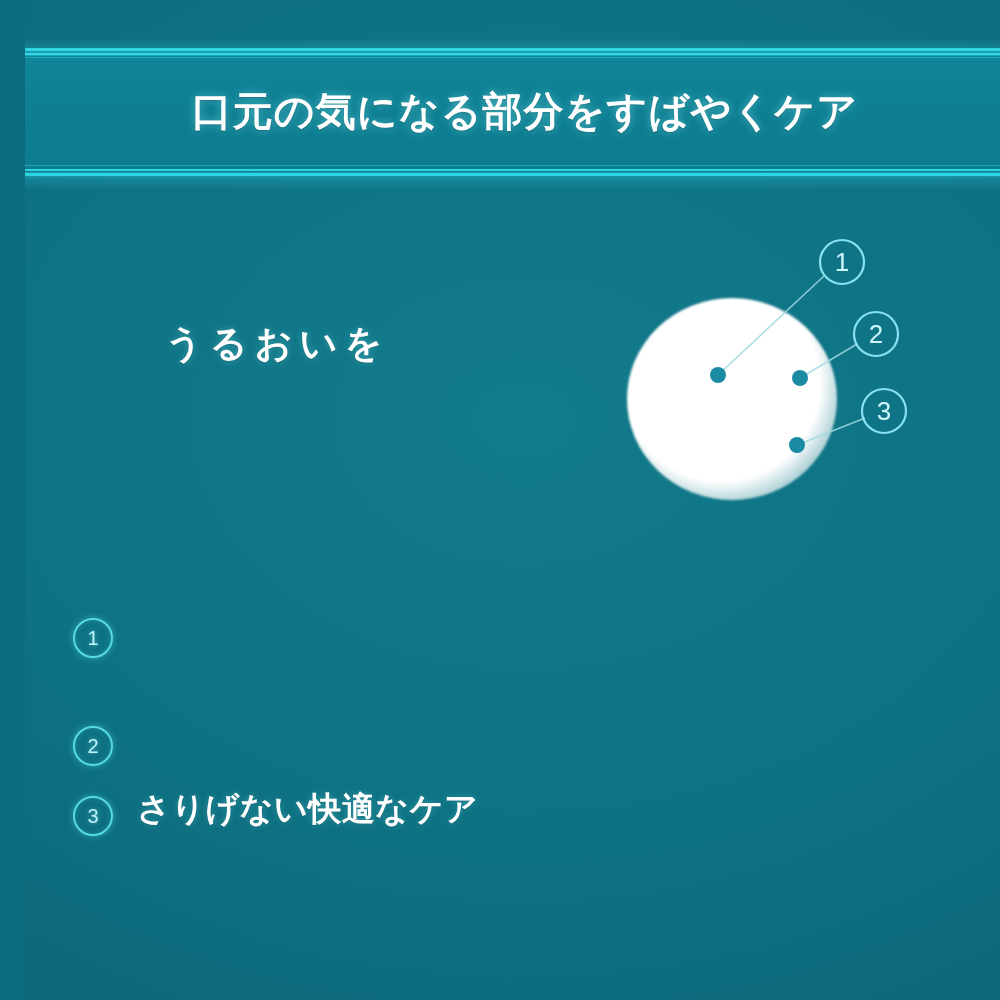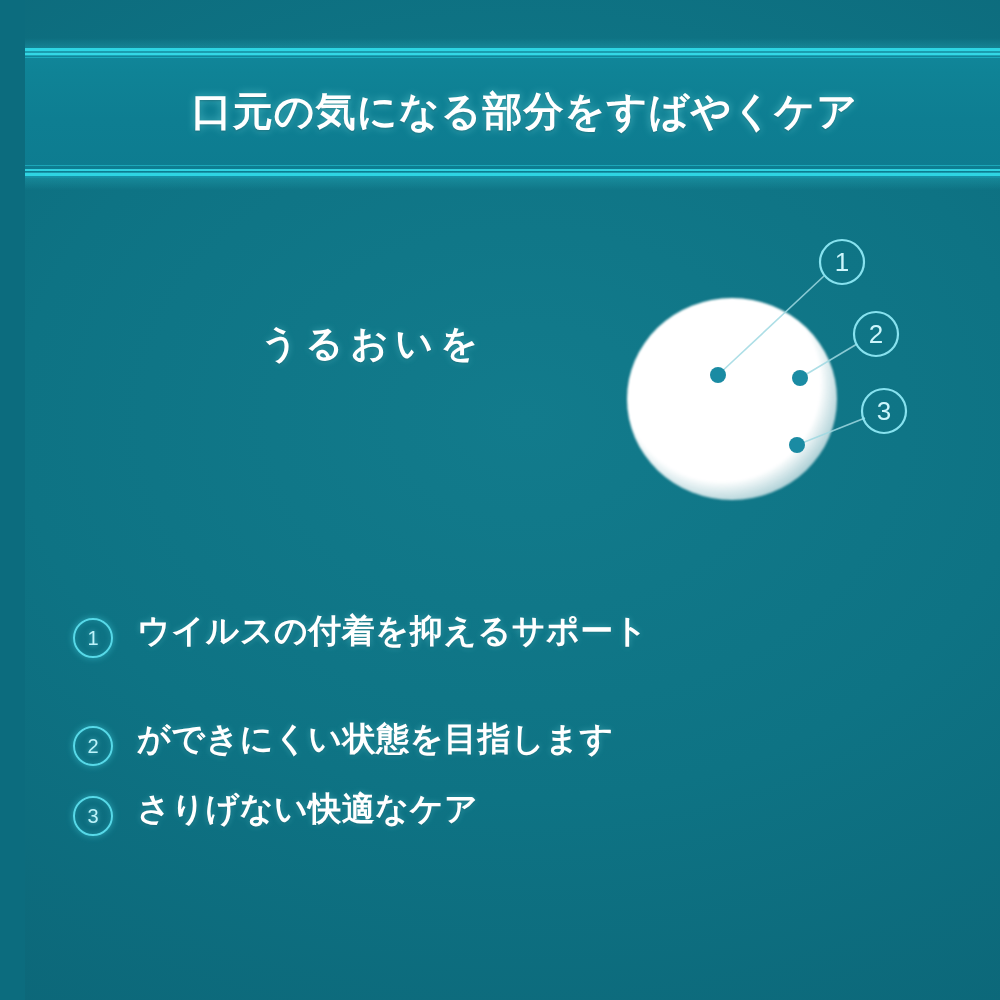--- a/index.html
+++ b/index.html
@@ -36,21 +36,21 @@
     background:linear-gradient(0deg,rgba(60,230,245,0) 0%,rgba(60,230,245,.28) 100%);
   }
   .band-title{
     position:absolute;left:0;top:84px;width:1000px;text-align:center;
     color:#ffffff;font-size:40px;font-weight:bold;letter-spacing:1px;
     text-shadow:0 0 8px rgba(150,255,255,.45),0 1px 2px rgba(0,0,0,.25);
     white-space:nowrap;
   }
   
   .lead{
-    position:absolute;left:140px;top:318px;width:320px;text-align:right;
+    position:absolute;left:140px;top:318px;width:320px;text-align:left;
     color:#ffffff;font-size:37px;font-weight:bold;line-height:1.42;
     letter-spacing:7px;
     text-shadow:0 0 7px rgba(140,250,255,.35),0 1px 2px rgba(0,0,0,.2);
   }
   .lead .l2{display:block;letter-spacing:7px;}
   
   .diagram{position:absolute;left:560px;top:210px;width:420px;height:310px;}
   .diagram svg{position:absolute;left:0;top:0;}
   .blob-glow{
     position:absolute;left:42px;top:88px;width:210px;height:202px;
@@ -126,29 +126,25 @@
       <text x="257" y="61" text-anchor="middle" font-family="Liberation Sans, sans-serif" font-size="26" fill="#cdf6fc">1</text>
       <text x="291" y="133" text-anchor="middle" font-family="Liberation Sans, sans-serif" font-size="26" fill="#cdf6fc">2</text>
       <text x="299" y="210" text-anchor="middle" font-family="Liberation Sans, sans-serif" font-size="26" fill="#cdf6fc">3</text>
     </svg>
   </div>
 
   <div class="bullets">
 
     <div class="brow r1">
       <div class="bnum">1</div>
-      <div class="btext">
-        <span class="ln">ウイルスの付着を抑えるサポート</span>
-      </div>
     </div>
 
     <div class="brow r2">
       <div class="bnum">2</div>
       <div class="btext">
-        <span class="ln">ができにくい状態を目指します</span>
       </div>
     </div>
 
     <div class="brow">
       <div class="bnum">3</div>
       <div class="btext">
         <span class="ln">さりげない快適なケア</span>
       </div>
     </div>
 

